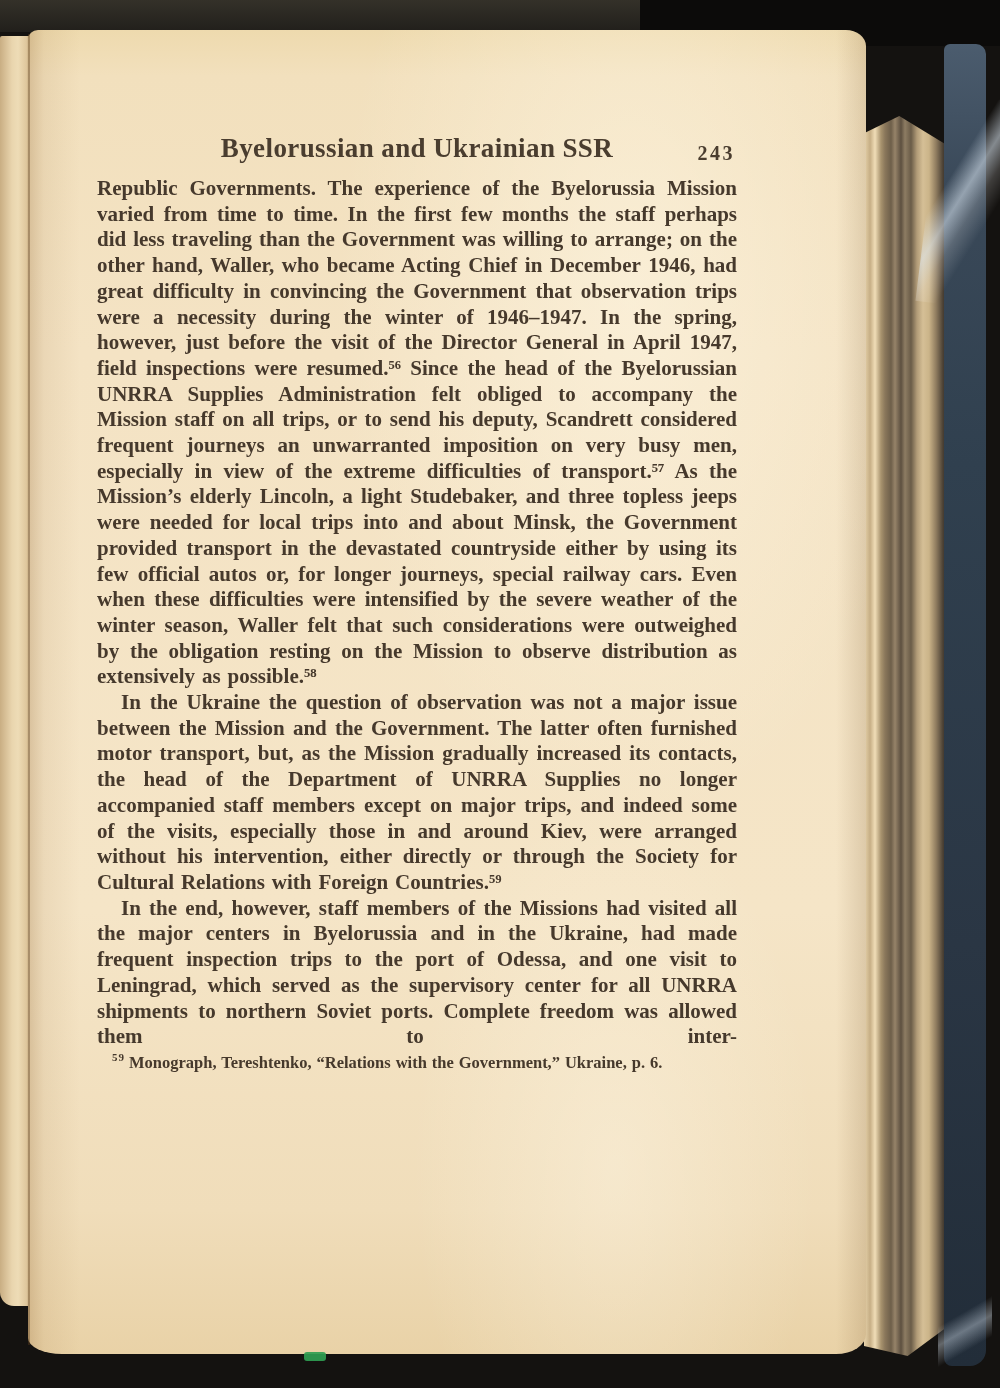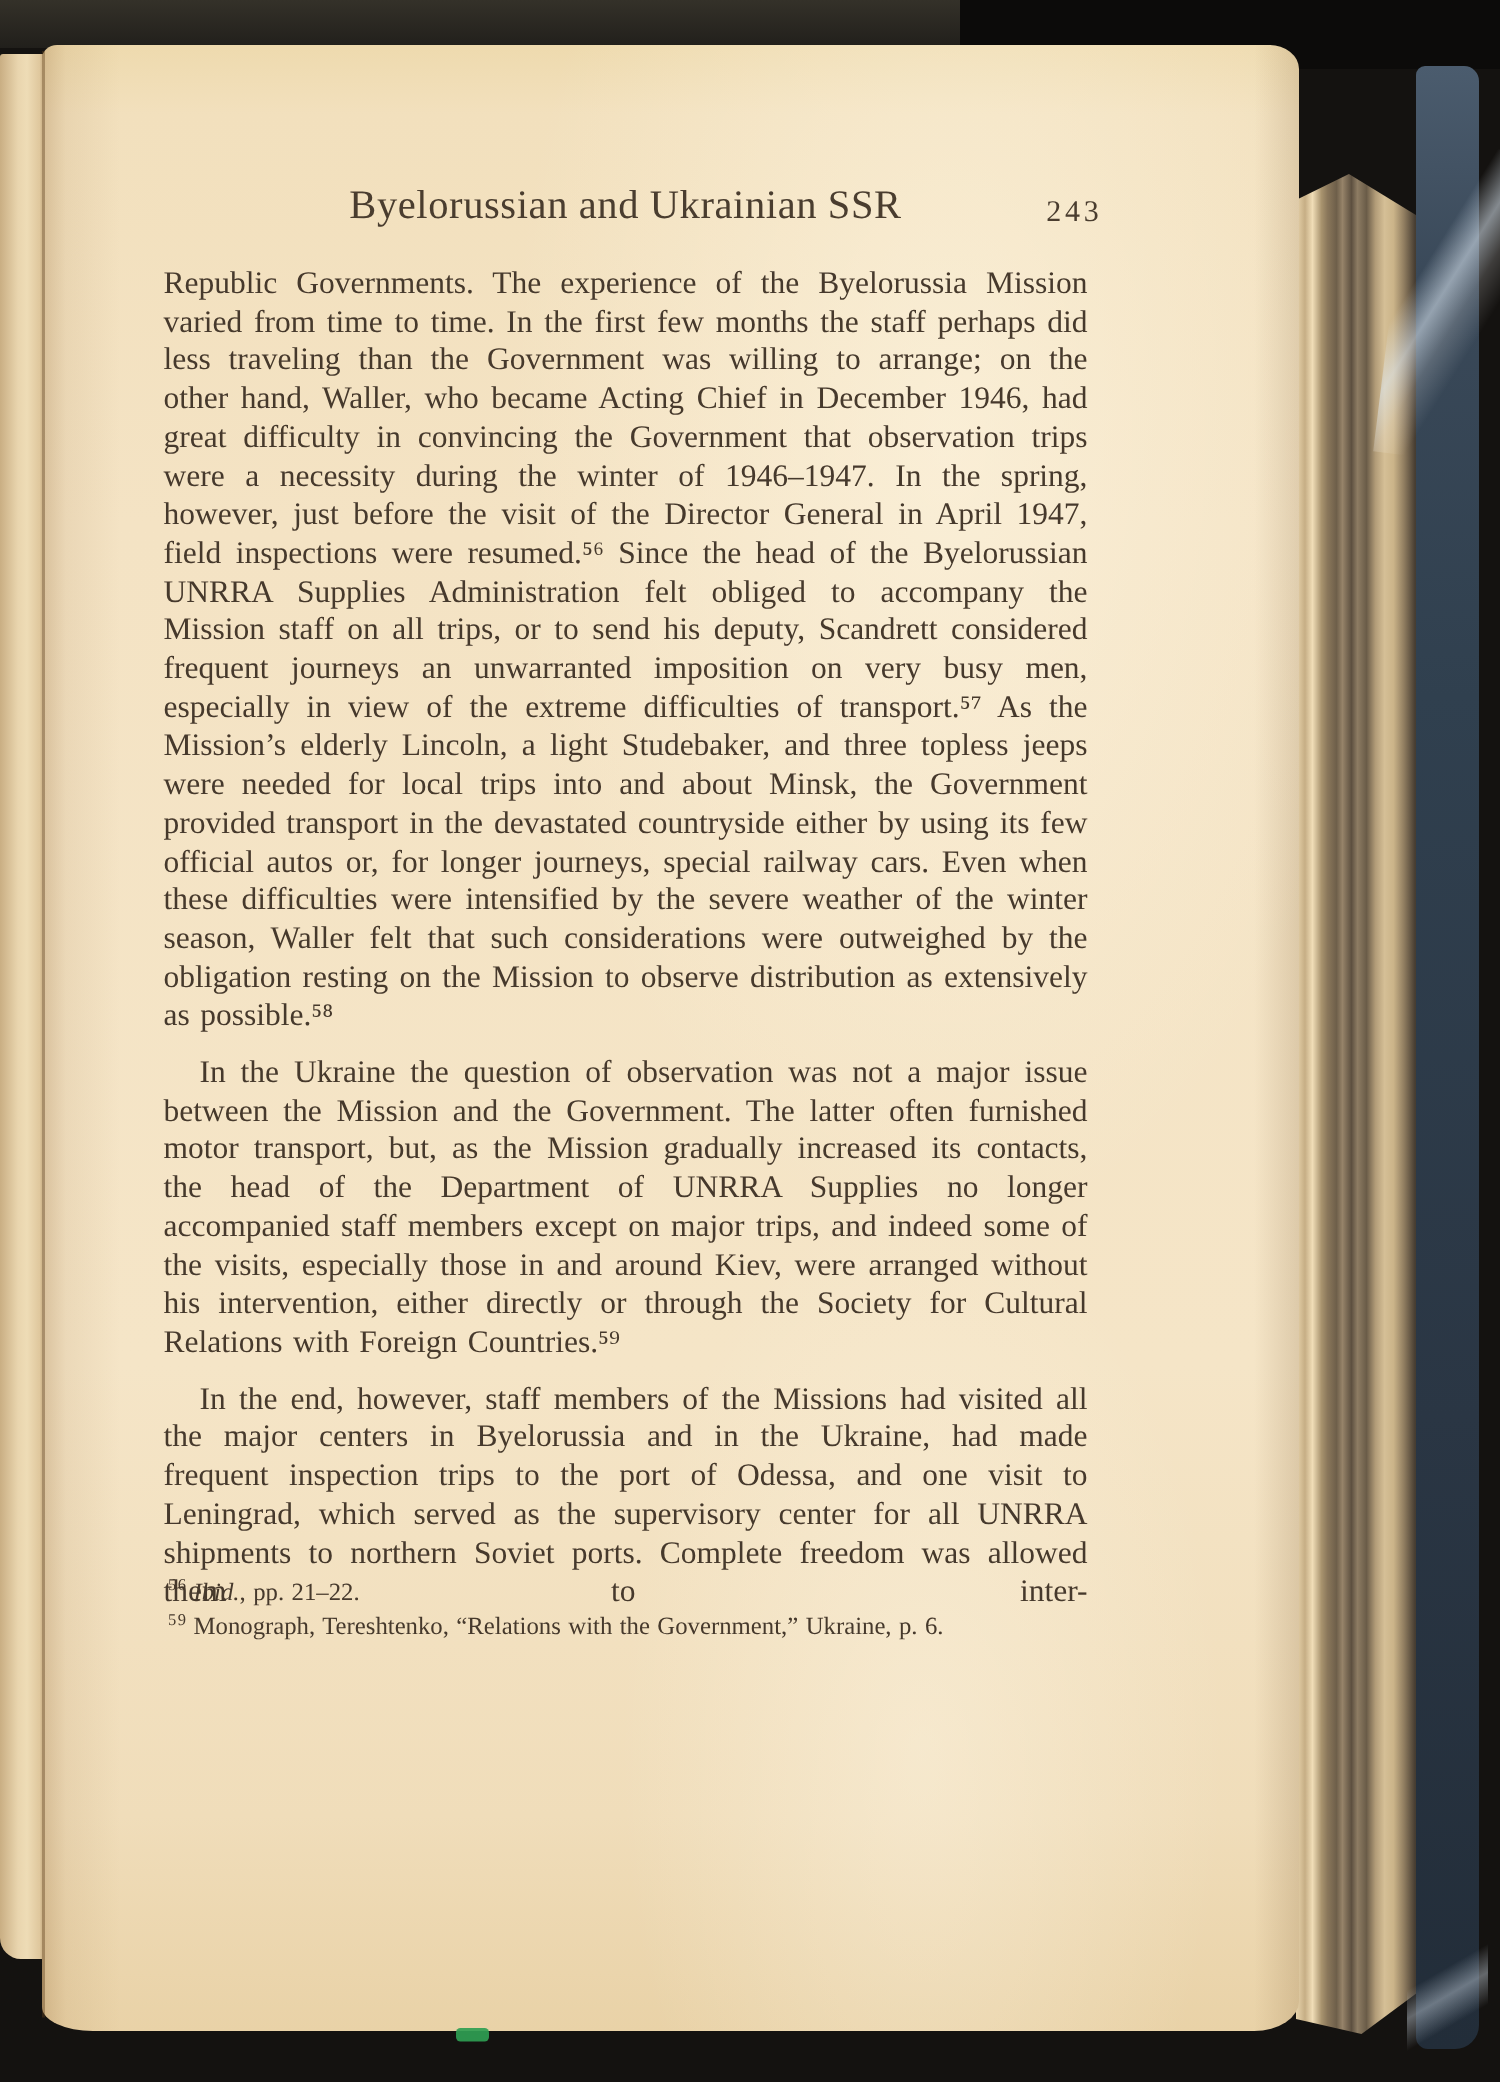--- a/index.html
+++ b/index.html
@@ -75,38 +75,39 @@
   }
 
   
   .green-mark {
     position: absolute; left: 304px; top: 1352px; width: 22px; height: 9px;
     background: #2f9e53; border-radius: 3px; opacity: 0.92;
   }
 
   
   .text-block {
-    position: absolute; left: 69px; top: 90px; width: 640px;
+    position: absolute; left: 69px; top: 102px; width: 640px;
     color: #46392c;
+    font-weight: bold;
   }
   .page-header { position: relative; height: 44px; }
   .running-title {
     text-align: center; font-size: 27px; line-height: 32px;
     letter-spacing: 0.4px; color: #4a3d2f;
   }
   .page-number {
     position: absolute; right: 2px; top: 10px;
     font-size: 20px; letter-spacing: 2.5px; color: #4a3d2f;
   }
   .body-text {
     height: 858px;
     font-size: 21px; line-height: 25.7px;
     text-align: justify; word-spacing: 0.08em;
   }
-  .para { margin: 12px; }
+  .para { margin: 0; }
   .para.indent { text-indent: 24px; }
   .para.justify-last { text-align-last: justify; }
 
   .footnotes {
     margin-top: 14px;
     font-size: 16.5px; line-height: 19.2px;
     text-align: justify; word-spacing: 0.05em;
   }
   .footnote { margin: 0; text-indent: 15px; }
   .footnote sup { font-size: 11px; margin-right: 4px; letter-spacing: 1px; }
@@ -134,23 +135,20 @@
       </header>
 
       <div class="body-text">
         <p class="para">Republic Governments. The experience of the Byelorussia Mission varied from time to time. In the first few months the staff perhaps did less traveling than the Government was willing to arrange; on the other hand, Waller, who became Acting Chief in December 1946, had great difficulty in convincing the Government that observation trips were a necessity during the winter of 1946–1947. In the spring, however, just before the visit of the Director General in April 1947, field inspections were resumed.⁵⁶ Since the head of the Byelorussian UNRRA Supplies Administration felt obliged to accompany the Mission staff on all trips, or to send his deputy, Scandrett considered frequent journeys an unwarranted imposition on very busy men, especially in view of the extreme difficulties of transport.⁵⁷ As the Mission’s elderly Lincoln, a light Studebaker, and three topless jeeps were needed for local trips into and about Minsk, the Government provided transport in the devastated countryside either by using its few official autos or, for longer journeys, special railway cars. Even when these difficulties were intensified by the severe weather of the winter season, Waller felt that such considerations were outweighed by the obligation resting on the Mission to observe distribution as extensively as possible.⁵⁸</p>
         <p class="para indent">In the Ukraine the question of observation was not a major issue between the Mission and the Government. The latter often furnished motor transport, but, as the Mission gradually increased its contacts, the head of the Department of UNRRA Supplies no longer accompanied staff members except on major trips, and indeed some of the visits, especially those in and around Kiev, were arranged without his intervention, either directly or through the Society for Cultural Relations with Foreign Countries.⁵⁹</p>
         <p class="para indent justify-last">In the end, however, staff members of the Missions had visited all the major centers in Byelorussia and in the Ukraine, had made frequent inspection trips to the port of Odessa, and one visit to Leningrad, which served as the supervisory center for all UNRRA shipments to northern Soviet ports. Complete freedom was allowed them to inter-</p>
       </div>
 
       <div class="footnotes">
         <p class="footnote">
-          <sup>56</sup><i>Ibid.</i><span>, pp. 21–22.</span>
-        </p>
-        <p class="footnote">
           <sup>59</sup><span>Monograph, Tereshtenko, “Relations with the Government,” Ukraine, p. 6.</span>
         </p>
       </div>
 
     </div>
   </div>
 
   <div class="green-mark"></div>
 
 </div>

